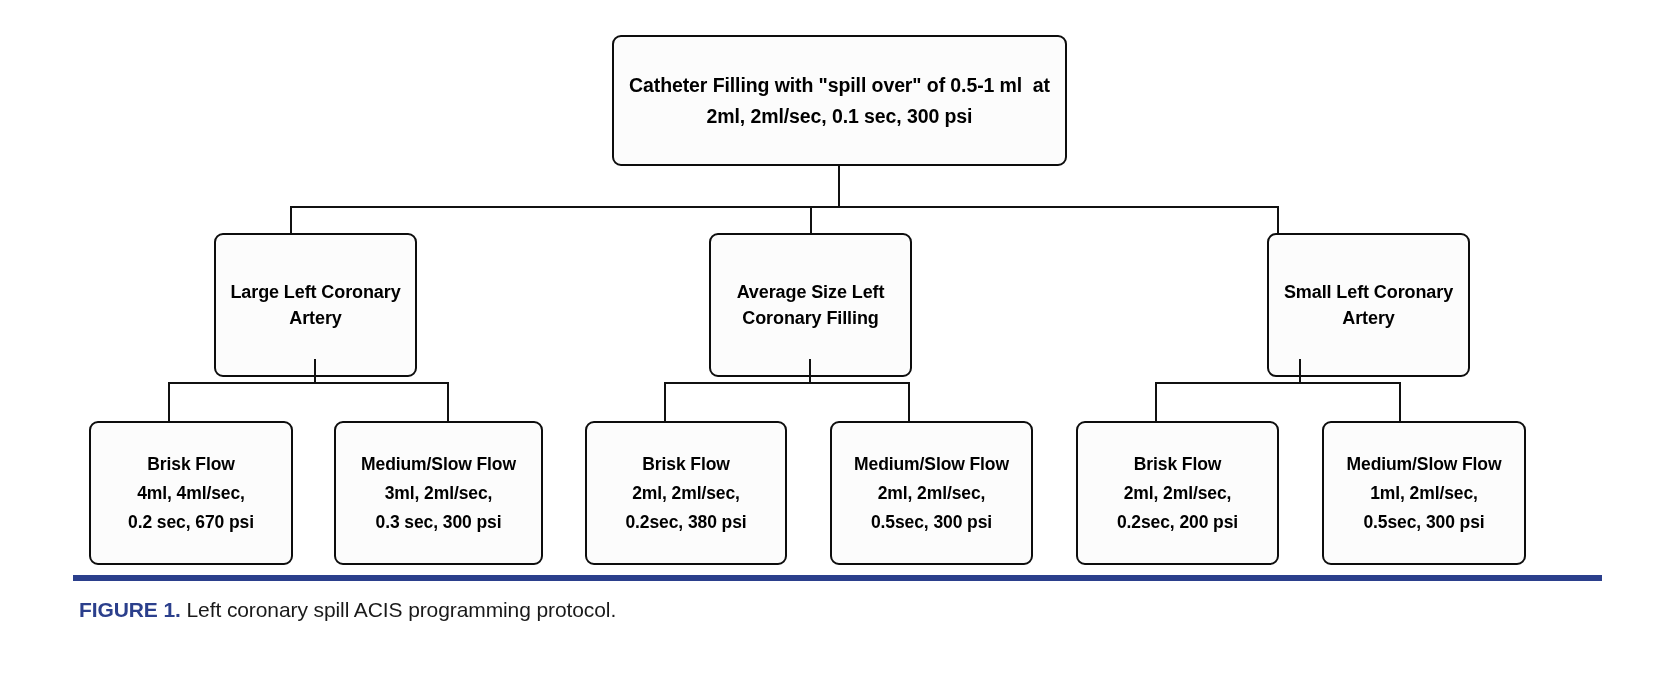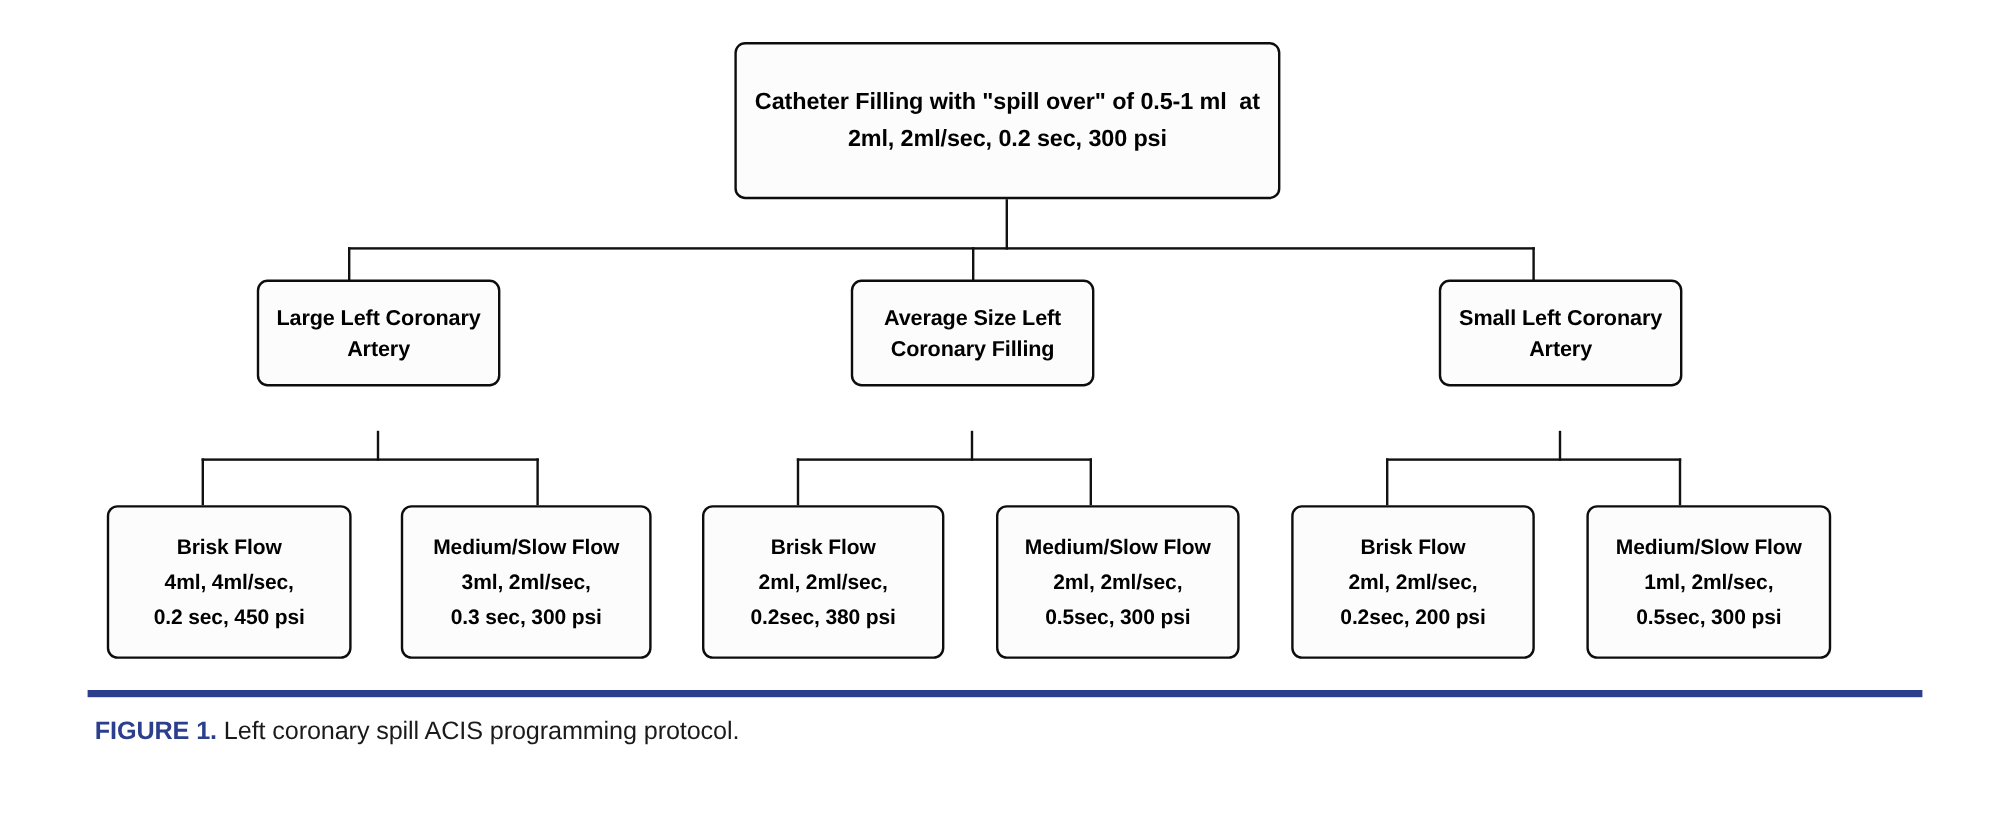--- a/index.html
+++ b/index.html
@@ -50,33 +50,33 @@
     width: 455px;
     height: 131px;
     font-size: 19.5px;
     line-height: 31px;
   }
 
   
   .node-l2 {
     top: 233px;
     width: 203px;
-    height: 89px;
+    height: 144px;
     font-size: 18px;
     line-height: 26px;
   }
   #node-large   { left: 214px; }
   #node-average { left: 709px; justify-content: center; }
-  #node-small   { left: 1199px; }
+  #node-small   { left: 1267px; }
 
   
   .node-l3 {
     top: 421px;
     width: 204px;
-    height: 128px;
+    height: 144px;
     font-size: 17.5px;
     line-height: 29px;
   }
   #node-leaf-0 { left: 89px;   width: 204px; }
   #node-leaf-1 { left: 334px;  width: 209px; }
   #node-leaf-2 { left: 585px;  width: 202px; }
   #node-leaf-3 { left: 830px;  width: 203px; }
   #node-leaf-4 { left: 1076px; width: 203px; }
   #node-leaf-5 { left: 1322px; width: 204px; }
 
@@ -111,21 +111,21 @@
     font-weight: bold;
   }
 </style>
 </head>
 <body>
 
 <div id="figure-root">
 
   <div class="node" id="node-root">
     <span class="line">Catheter Filling with "spill over" of 0.5-1 ml  at</span>
-    <span class="line">2ml, 2ml/sec, 0.2 sec, 300 psi</span>
+    <span class="line">2ml, 2ml/sec, 0.1 sec, 300 psi</span>
   </div>
 
   <div class="conn conn-v" style="left:838px; top:166px; height:42px;"></div>
   <div class="conn conn-h" style="left:290px; top:206px; width:989px;"></div>
   <div class="conn conn-v" style="left:290px; top:206px; height:28px;"></div>
   <div class="conn conn-v" style="left:810px; top:206px; height:28px;"></div>
   <div class="conn conn-v" style="left:1277px; top:206px; height:28px;"></div>
 
   <div class="node node-l2" id="node-large">
     <span class="line">Large Left Coronary</span>
@@ -153,21 +153,21 @@
   <div class="conn conn-v" style="left:908px; top:382px; height:39px;"></div>
 
   <div class="conn conn-v" style="left:1299px; top:359px; height:25px;"></div>
   <div class="conn conn-h" style="left:1155px; top:382px; width:246px;"></div>
   <div class="conn conn-v" style="left:1155px; top:382px; height:39px;"></div>
   <div class="conn conn-v" style="left:1399px; top:382px; height:39px;"></div>
 
   <div class="node node-l3" id="node-leaf-0">
     <span class="line">Brisk Flow</span>
     <span class="line">4ml, 4ml/sec,</span>
-    <span class="line">0.2 sec, 450 psi</span>
+    <span class="line">0.2 sec, 670 psi</span>
   </div>
 
   <div class="node node-l3" id="node-leaf-1">
     <span class="line">Medium/Slow Flow</span>
     <span class="line">3ml, 2ml/sec,</span>
     <span class="line">0.3 sec, 300 psi</span>
   </div>
 
   <div class="node node-l3" id="node-leaf-2">
     <span class="line">Brisk Flow</span>

